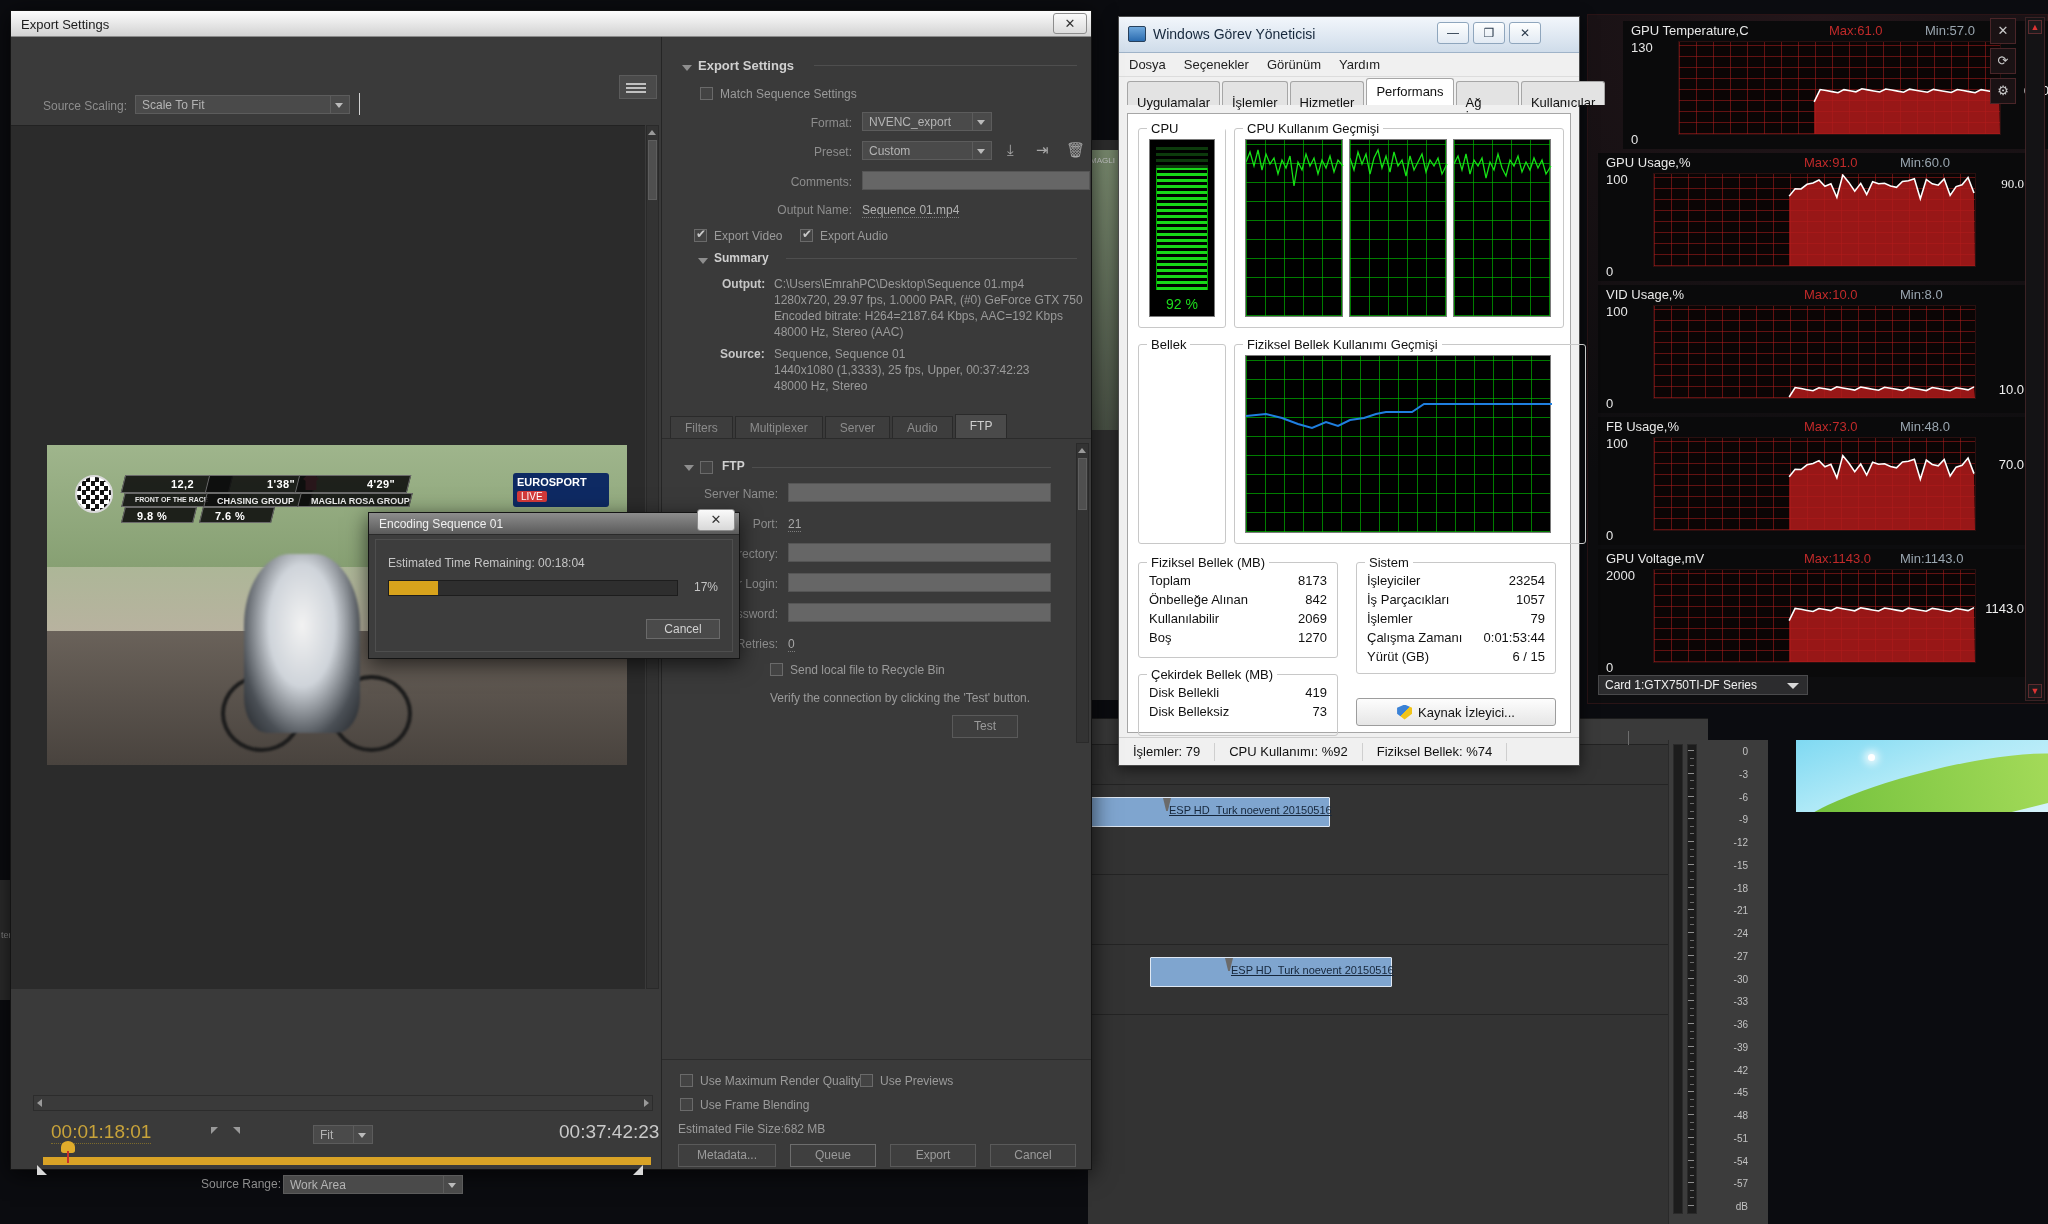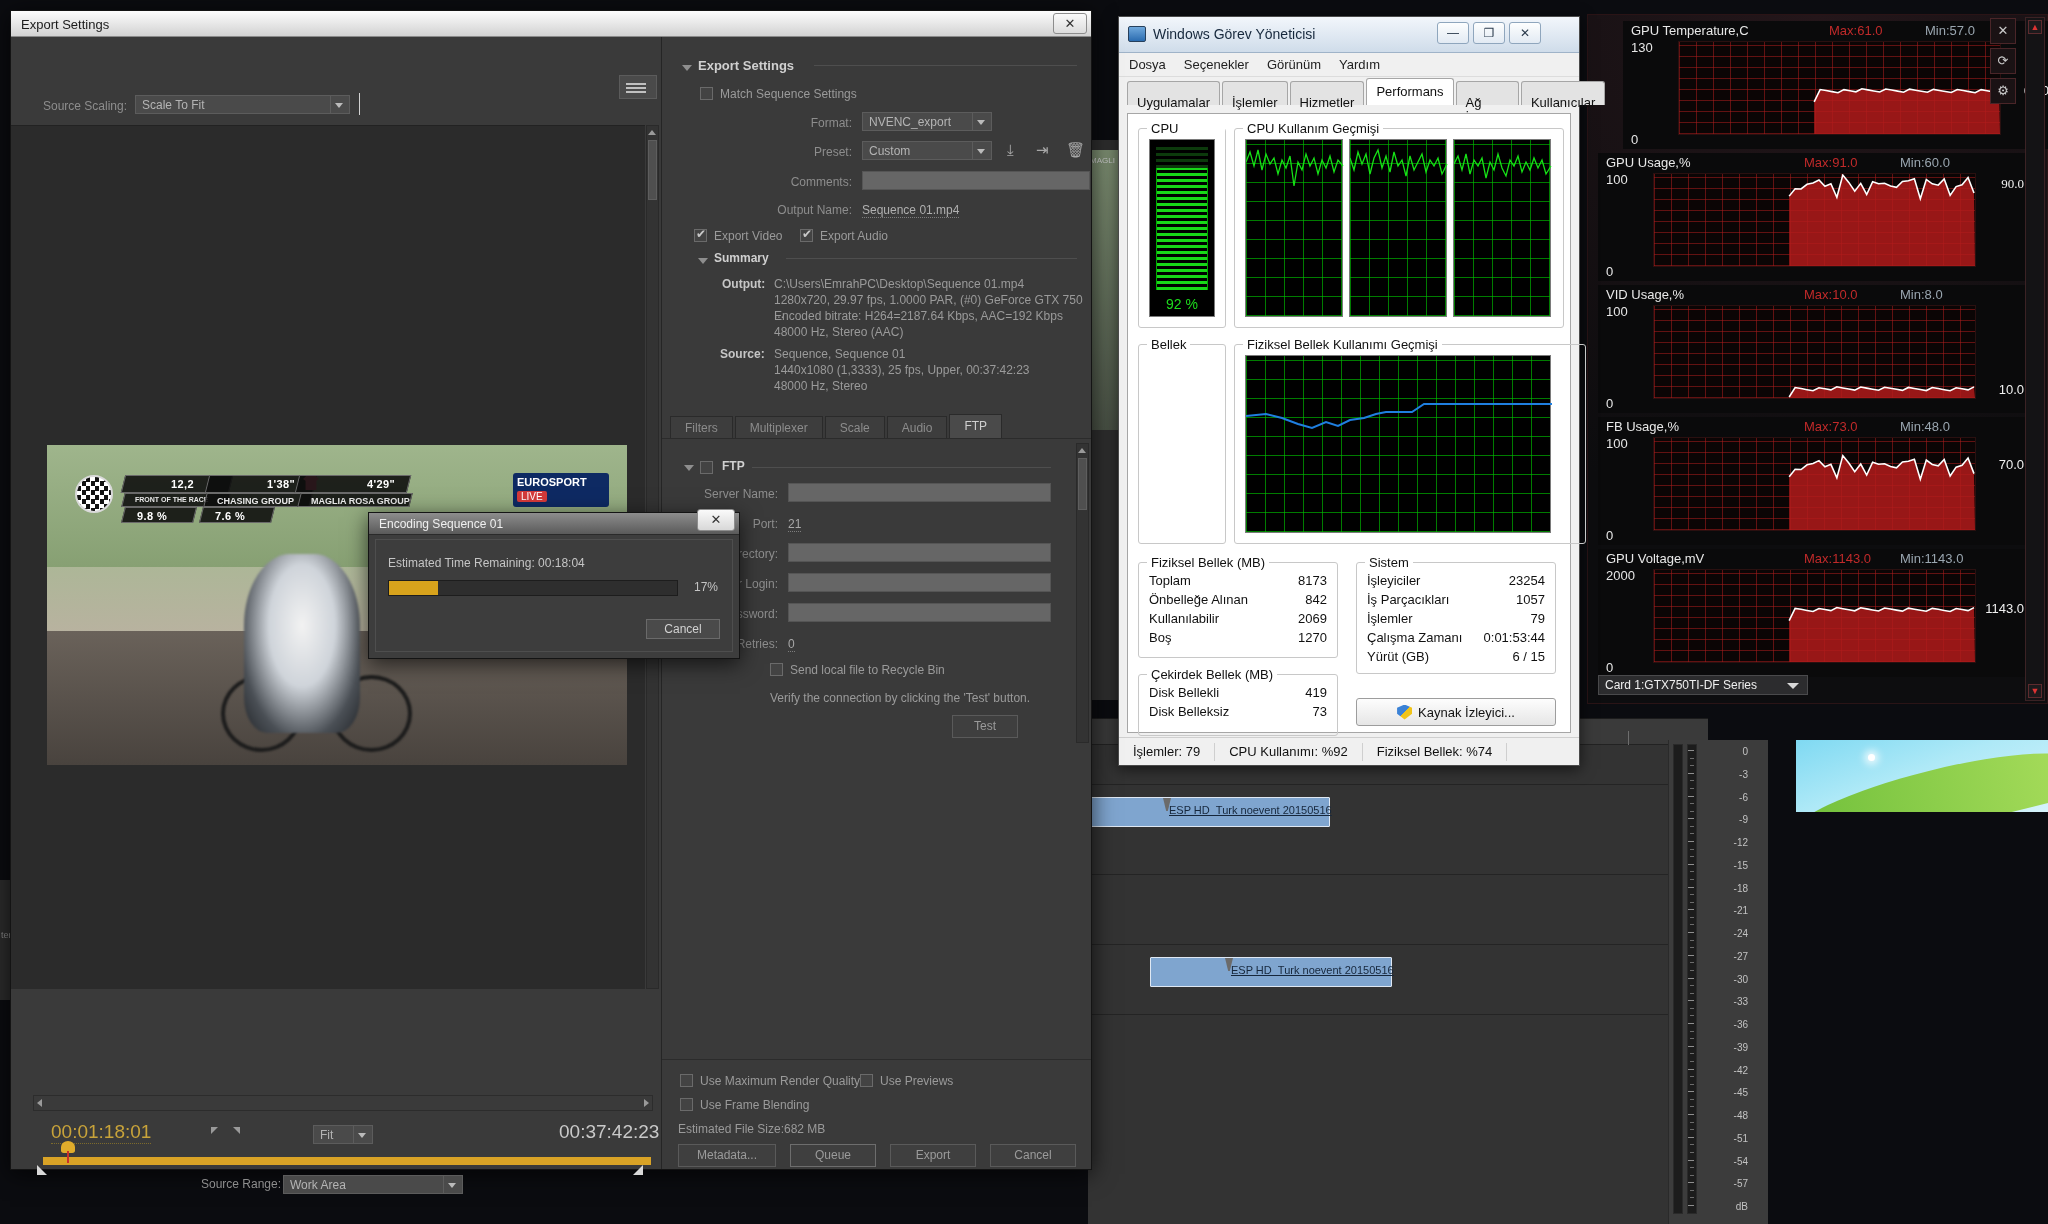--- a/index.html
+++ b/index.html
@@ -708,21 +708,21 @@
     <div class="pr-row" style="left:112px;top:288px">48000 Hz, Stereo (AAC)</div>
 
     <div class="pr-row" style="left:58px;top:310px;font-weight:bold;color:#c6c6c6">Source:</div>
     <div class="pr-row" style="left:112px;top:310px">Sequence, Sequence 01</div>
     <div class="pr-row" style="left:112px;top:326px">1440x1080 (1,3333), 25 fps, Upper, 00:37:42:23</div>
     <div class="pr-row" style="left:112px;top:342px">48000 Hz, Stereo</div>
 
     <div style="position:absolute;left:0;top:374px;right:0;height:28px;background:#3a3a3a;border-bottom:1px solid #2b2b2b;display:flex;align-items:flex-end;padding-left:8px">
       <div class="pr-tab">Filters</div>
       <div class="pr-tab">Multiplexer</div>
-      <div class="pr-tab">Scale</div>
+      <div class="pr-tab">Server</div>
       <div class="pr-tab">Audio</div>
       <div class="pr-tab active">FTP</div>
     </div>
 
     <div style="position:absolute;left:0;top:402px;right:0;bottom:0;background:#3a3a3a">
       <div class="pr-disclose" style="left:22px;top:26px"></div>
       <div class="pr-chk" style="left:38px;top:22px"></div>
       <div class="pr-sechdr" style="left:60px;top:20px;font-size:12px">FTP</div>
       <div class="pr-rule" style="left:90px;top:28px;right:40px"></div>
 

